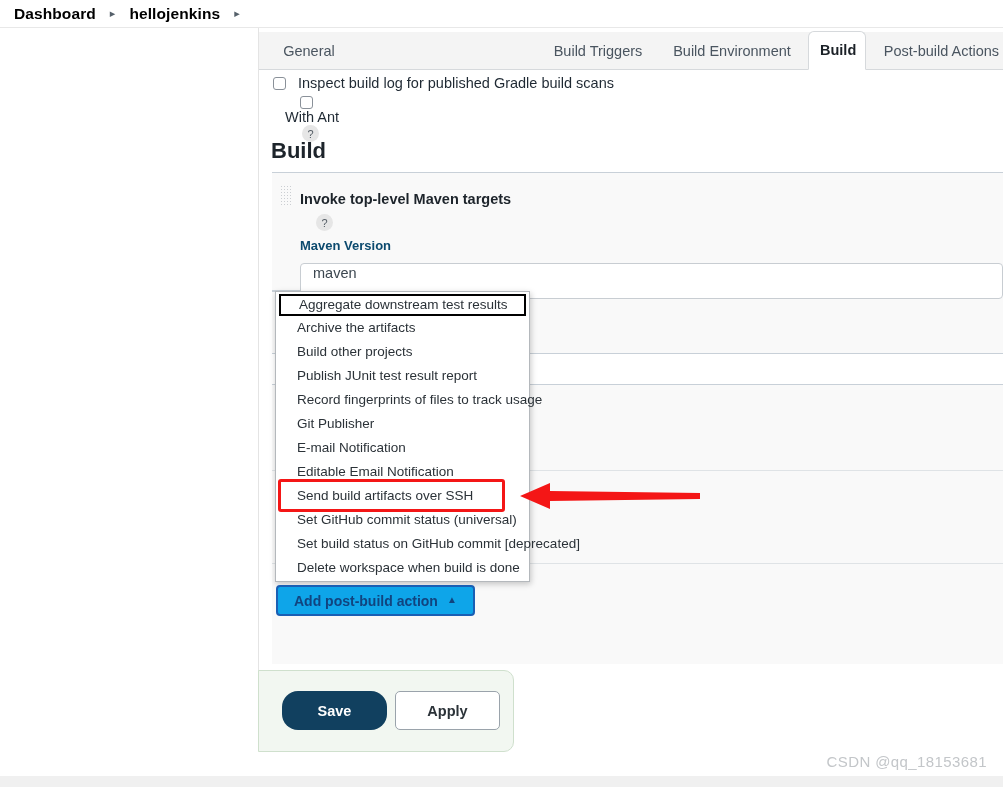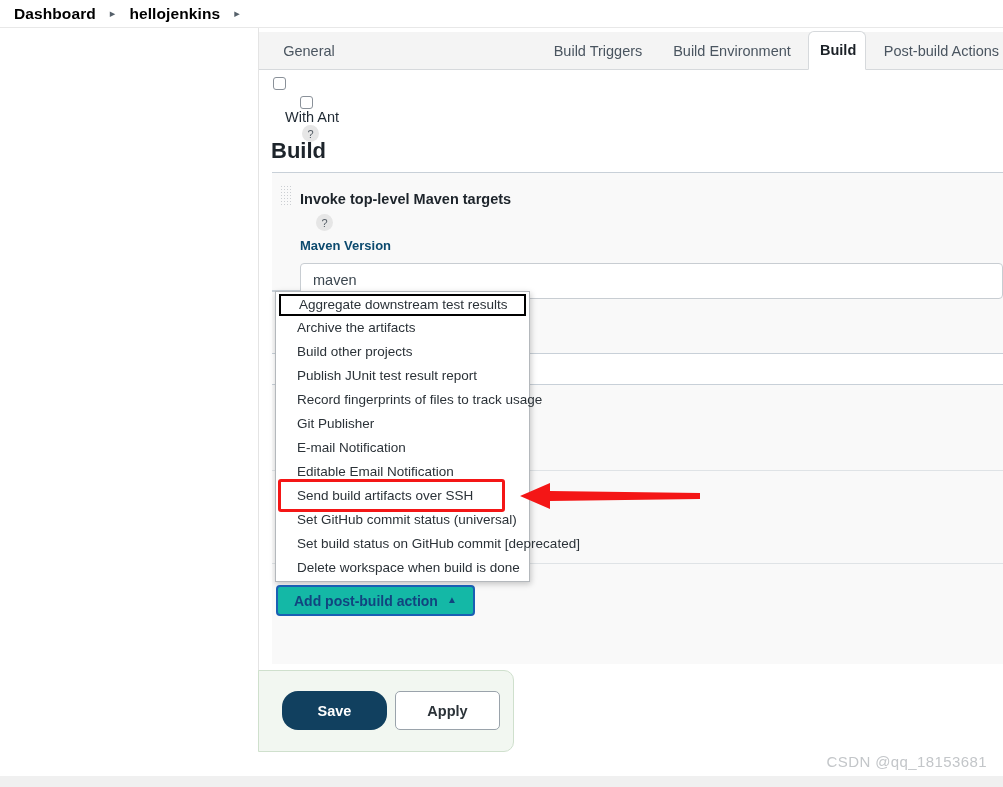--- a/index.html
+++ b/index.html
@@ -173,21 +173,21 @@
   #maven-select {
     position: absolute;
     left: 28px; top: 90px;
     width: 703px; height: 36px;
     background: #ffffff;
     border: 1px solid #c8cdd2;
     border-radius: 4px;
     box-sizing: border-box;
     font-size: 14.5px;
     color: #3c4750;
-    padding: 8px 12px;
+    padding: 1px 12px;
   }
 
   
   .form-rule {
     position: absolute;
     height: 1px;
     background: #c8d0d8;
   }
   .form-band {
     position: absolute;
@@ -247,21 +247,21 @@
 
   
   #add-postbuild-btn {
     position: absolute;
     left: 276px; top: 585px;
     height: 31px;
     padding: 0 16px;
     display: inline-flex;
     align-items: center;
     gap: 9px;
-    background: #14b8a6;
+    background: #0ea5e9;
     border: 2px solid #1a5fb4;
     border-radius: 4px;
     color: #11447f;
     font-size: 14px;
     font-weight: bold;
     box-sizing: border-box;
     z-index: 35;
   }
   #add-postbuild-btn .chev {
     font-size: 10px;
@@ -340,20 +340,21 @@
 <div id="tab-strip">
     <div class="tab" style="left: 11px; width: 78px; text-align: center;">General</div>
     <div class="tab" style="left: 281px; width: 116px; text-align: center;">Build Triggers</div>
     <div class="tab" style="left: 400px; width: 146px; text-align: center;">Build Environment</div>
     <div class="tab active" style="left: 549px; width: 58px; text-align: center; top: -1px;">Build</div>
     <div class="tab" style="left: 610px; width: 145px; text-align: center;">Post-build Actions</div>
   </div>
 
 <div class="cb-row" id="cb-row-0" style="top: 73px;">
   <span class="cb-box"></span>
+  <span class="cb-label">Inspect build log for published Gradle build scans</span>
 </div>
 <div class="cb-row" id="cb-row-1" style="top: 96px; flex-direction: column;">
   <span class="cb-box"></span>
   <span class="cb-label">With Ant</span>
   <span class="help-badge">?</span>
 </div>
 
 <div id="build-heading">Build</div>
 
 <div class="form-band" style="left:272px; top:292px; width:731px; height:61px;"></div>

